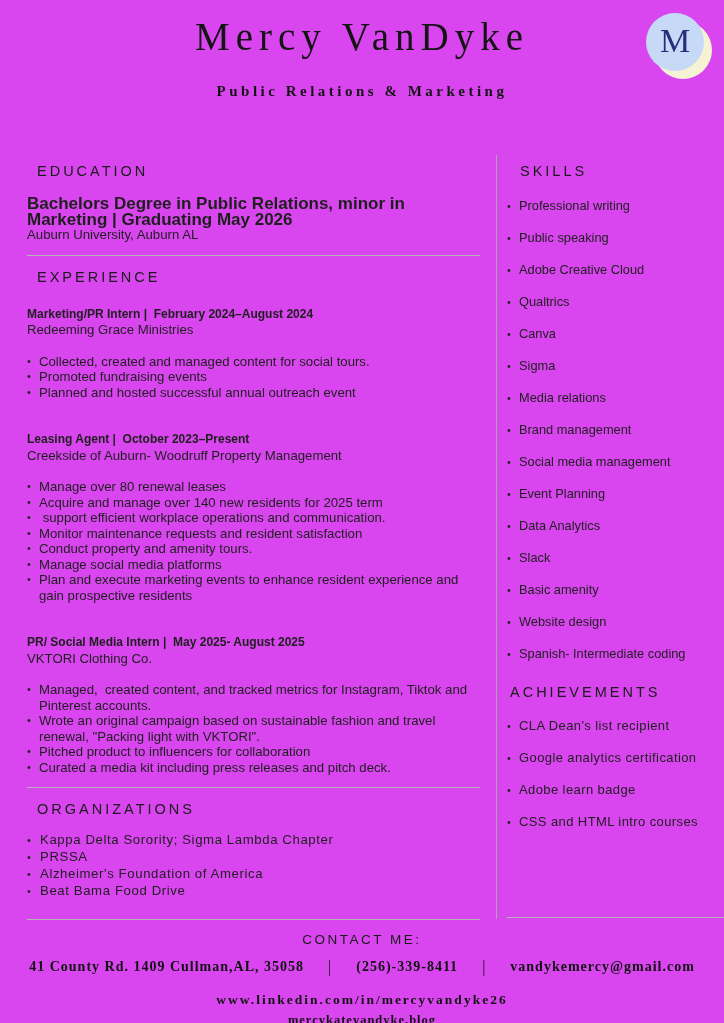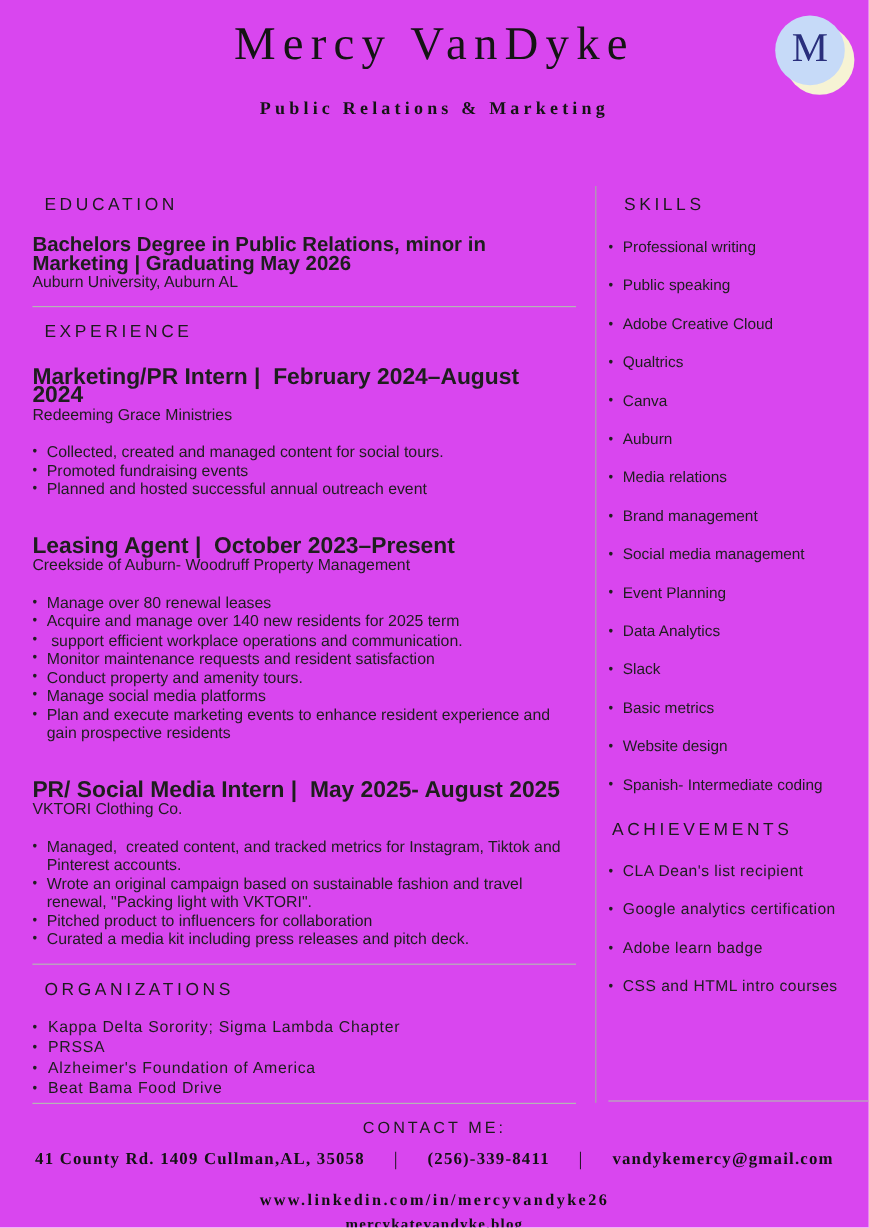--- a/index.html
+++ b/index.html
@@ -79,21 +79,21 @@
   .gpa { font-size: 13.2px; margin-top: 15px; }
   hr.sep {
     border: none; border-top: 1px solid #b5b5b5;
     margin: 12px 0 13px 0;
   }
 
   
   .exp-heading { margin-bottom: 22px !important; }
   .job { margin-bottom: 32px; }
   .job:last-child { margin-bottom: 0; }
-  .job-title { font-weight: 700; font-size: 19px; line-height: 15.5px; white-space: pre-wrap; }
+  .job-title { font-weight: 700; font-size: 12px; line-height: 15.5px; white-space: pre-wrap; }
   .job-company { font-size: 13.2px; line-height: 15.5px; margin-bottom: 16px; }
   ul.bullets { list-style: none; }
   ul.bullets li {
     position: relative;
     padding-left: 12px;
     font-size: 13.2px;
     line-height: 15.5px;
     white-space: pre-wrap;
   }
   ul.bullets li::before {
@@ -295,35 +295,35 @@
           <li>Professional writing</li>
 
           <li>Public speaking</li>
 
           <li>Adobe Creative Cloud</li>
 
           <li>Qualtrics</li>
 
           <li>Canva</li>
 
-          <li>Auburn</li>
+          <li>Sigma</li>
 
           <li>Media relations</li>
 
           <li>Brand management</li>
 
           <li>Social media management</li>
 
           <li>Event Planning</li>
 
           <li>Data Analytics</li>
 
           <li>Slack</li>
 
-          <li>Basic metrics</li>
+          <li>Basic amenity</li>
 
           <li>Website design</li>
 
           <li>Spanish- Intermediate coding</li>
         </ul>
     </section>
 
     <section>
       <h2 class="section-heading ach-heading">ACHIEVEMENTS</h2>
       <ul class="ach-list">

